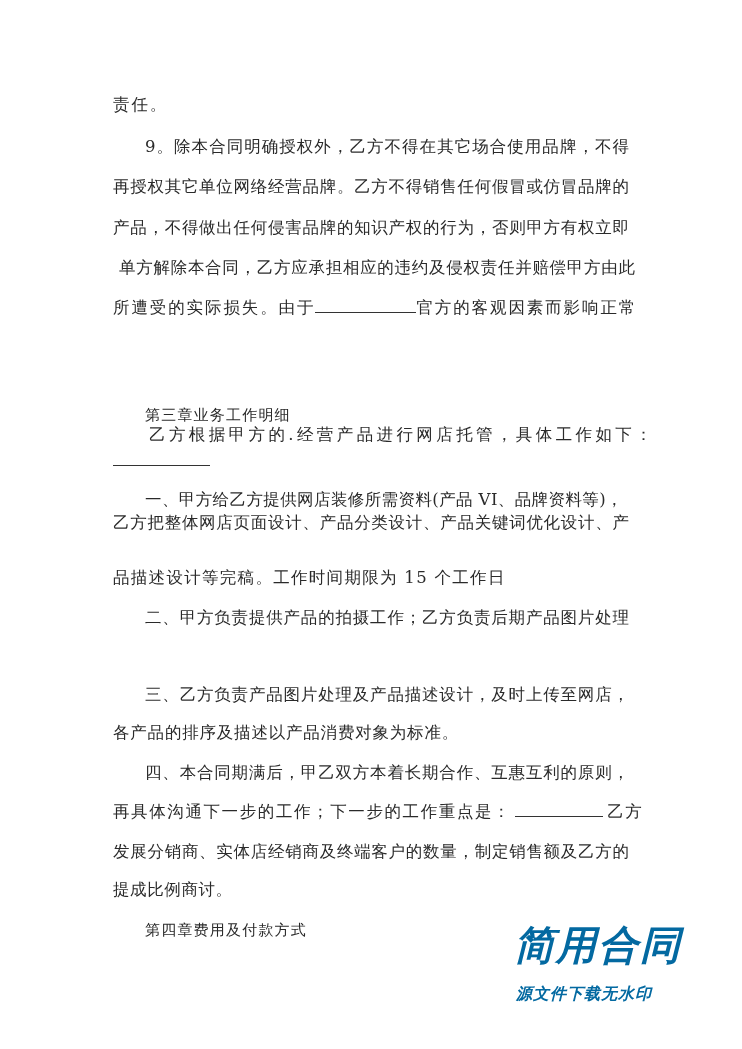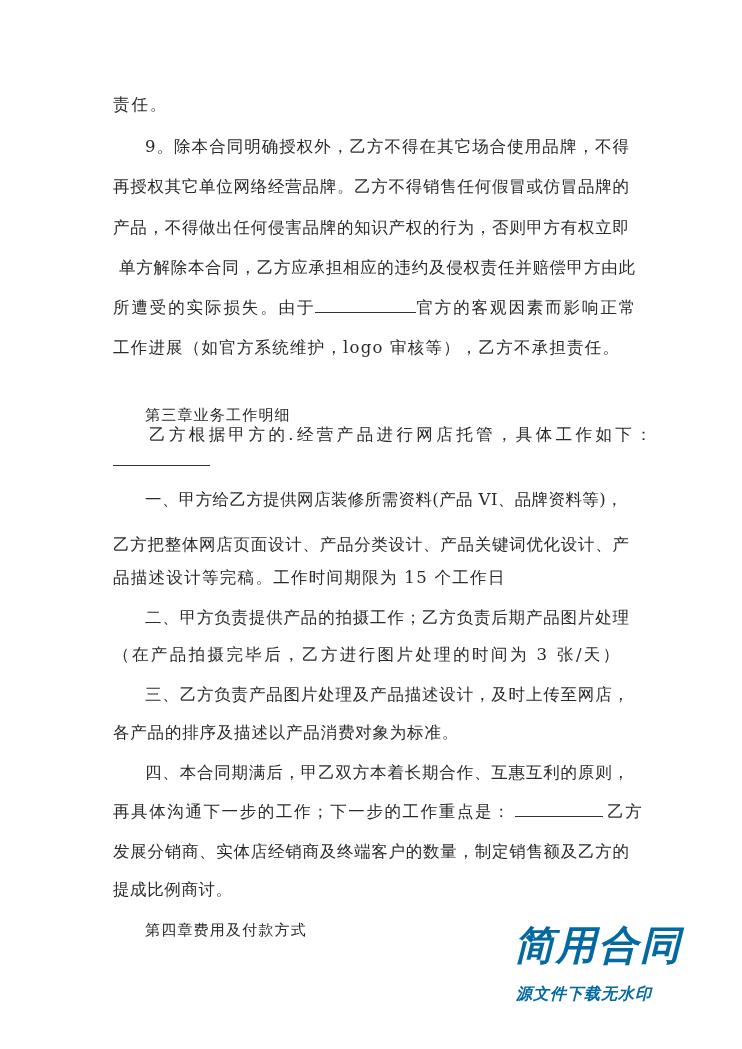--- a/index.html
+++ b/index.html
@@ -50,36 +50,34 @@
 
   <div class="line indent justify" style="top:136px;">9。除本合同明确授权外，乙方不得在其它场合使用品牌，不得</div>
   <div class="line justify" style="top:176px;">再授权其它单位网络经营品牌。乙方不得销售任何假冒或仿冒品牌的</div>
   <div class="line justify" style="top:217px;">产品，不得做出任何侵害品牌的知识产权的行为，否则甲方有权立即</div>
   <div class="line justify" style="top:257px;margin-left:6px;">单方解除本合同，乙方应承担相应的违约及侵权责任并赔偿甲方由此</div>
 
   <div class="line" style="top:297px;">
     <span>所遭受的实际损失。由于</span><span class="blank" style="width:101px;"></span><span>官方的客观因素而影响正常</span>
   </div>
 
-  <div class="line" style="top:337px; letter-spacing:1.2px;">工作进展（如官方系统维护，logo 审核等），乙方不承担责任。</div>
 
   <div class="line indent" style="top:375px; font-size:15px; letter-spacing:1.2px;margin-top:29px;">第三章业务工作明细</div>
 
   <div class="line indent" style="left:149px; top:424px; letter-spacing:3.4px;">乙方根据甲方的.经营产品进行网店托管，具体工作如下：</div>
 
   <div class="line" style="top:450px; height:15px;">
     <span class="blank" style="width:97px;"></span>
   </div>
 
   <div class="line indent" style="top:489px; letter-spacing:0.4px;">一、甲方给乙方提供网店装修所需资料(产品 VI、品牌资料等)，</div>
-  <div class="line justify" style="top:534px;">乙方把整体网店页面设计、产品分类设计、产品关键词优化设计、产</div>
+  <div class="line justify" style="top:512px;">乙方把整体网店页面设计、产品分类设计、产品关键词优化设计、产</div>
   <div class="line" style="top:567px; letter-spacing:1.3px;">品描述设计等完稿。工作时间期限为 15 个工作日</div>
 
   <div class="line indent justify" style="top:607px;">二、甲方负责提供产品的拍摄工作；乙方负责后期产品图片处理</div>
-  <div class="line" style="top:644px; letter-spacing:2.4px;">（在产品拍摄完毕后，乙方进行图片处理的时间为 3 张/天）</div>
 
   <div class="line indent justify" style="top:684px;">三、乙方负责产品图片处理及产品描述设计，及时上传至网店，</div>
   <div class="line" style="top:722px; letter-spacing:0.8px;">各产品的排序及描述以产品消费对象为标准。</div>
 
   <div class="line indent justify" style="top:762px;">四、本合同期满后，甲乙双方本着长期合作、互惠互利的原则，</div>
 
   <div class="line" style="top:801px; letter-spacing:1.6px;">
     <span>再具体沟通下一步的工作；下一步的工作重点是：</span><span class="blank" style="width:88px; margin:0 4px;"></span><span>乙方</span>
   </div>
 

